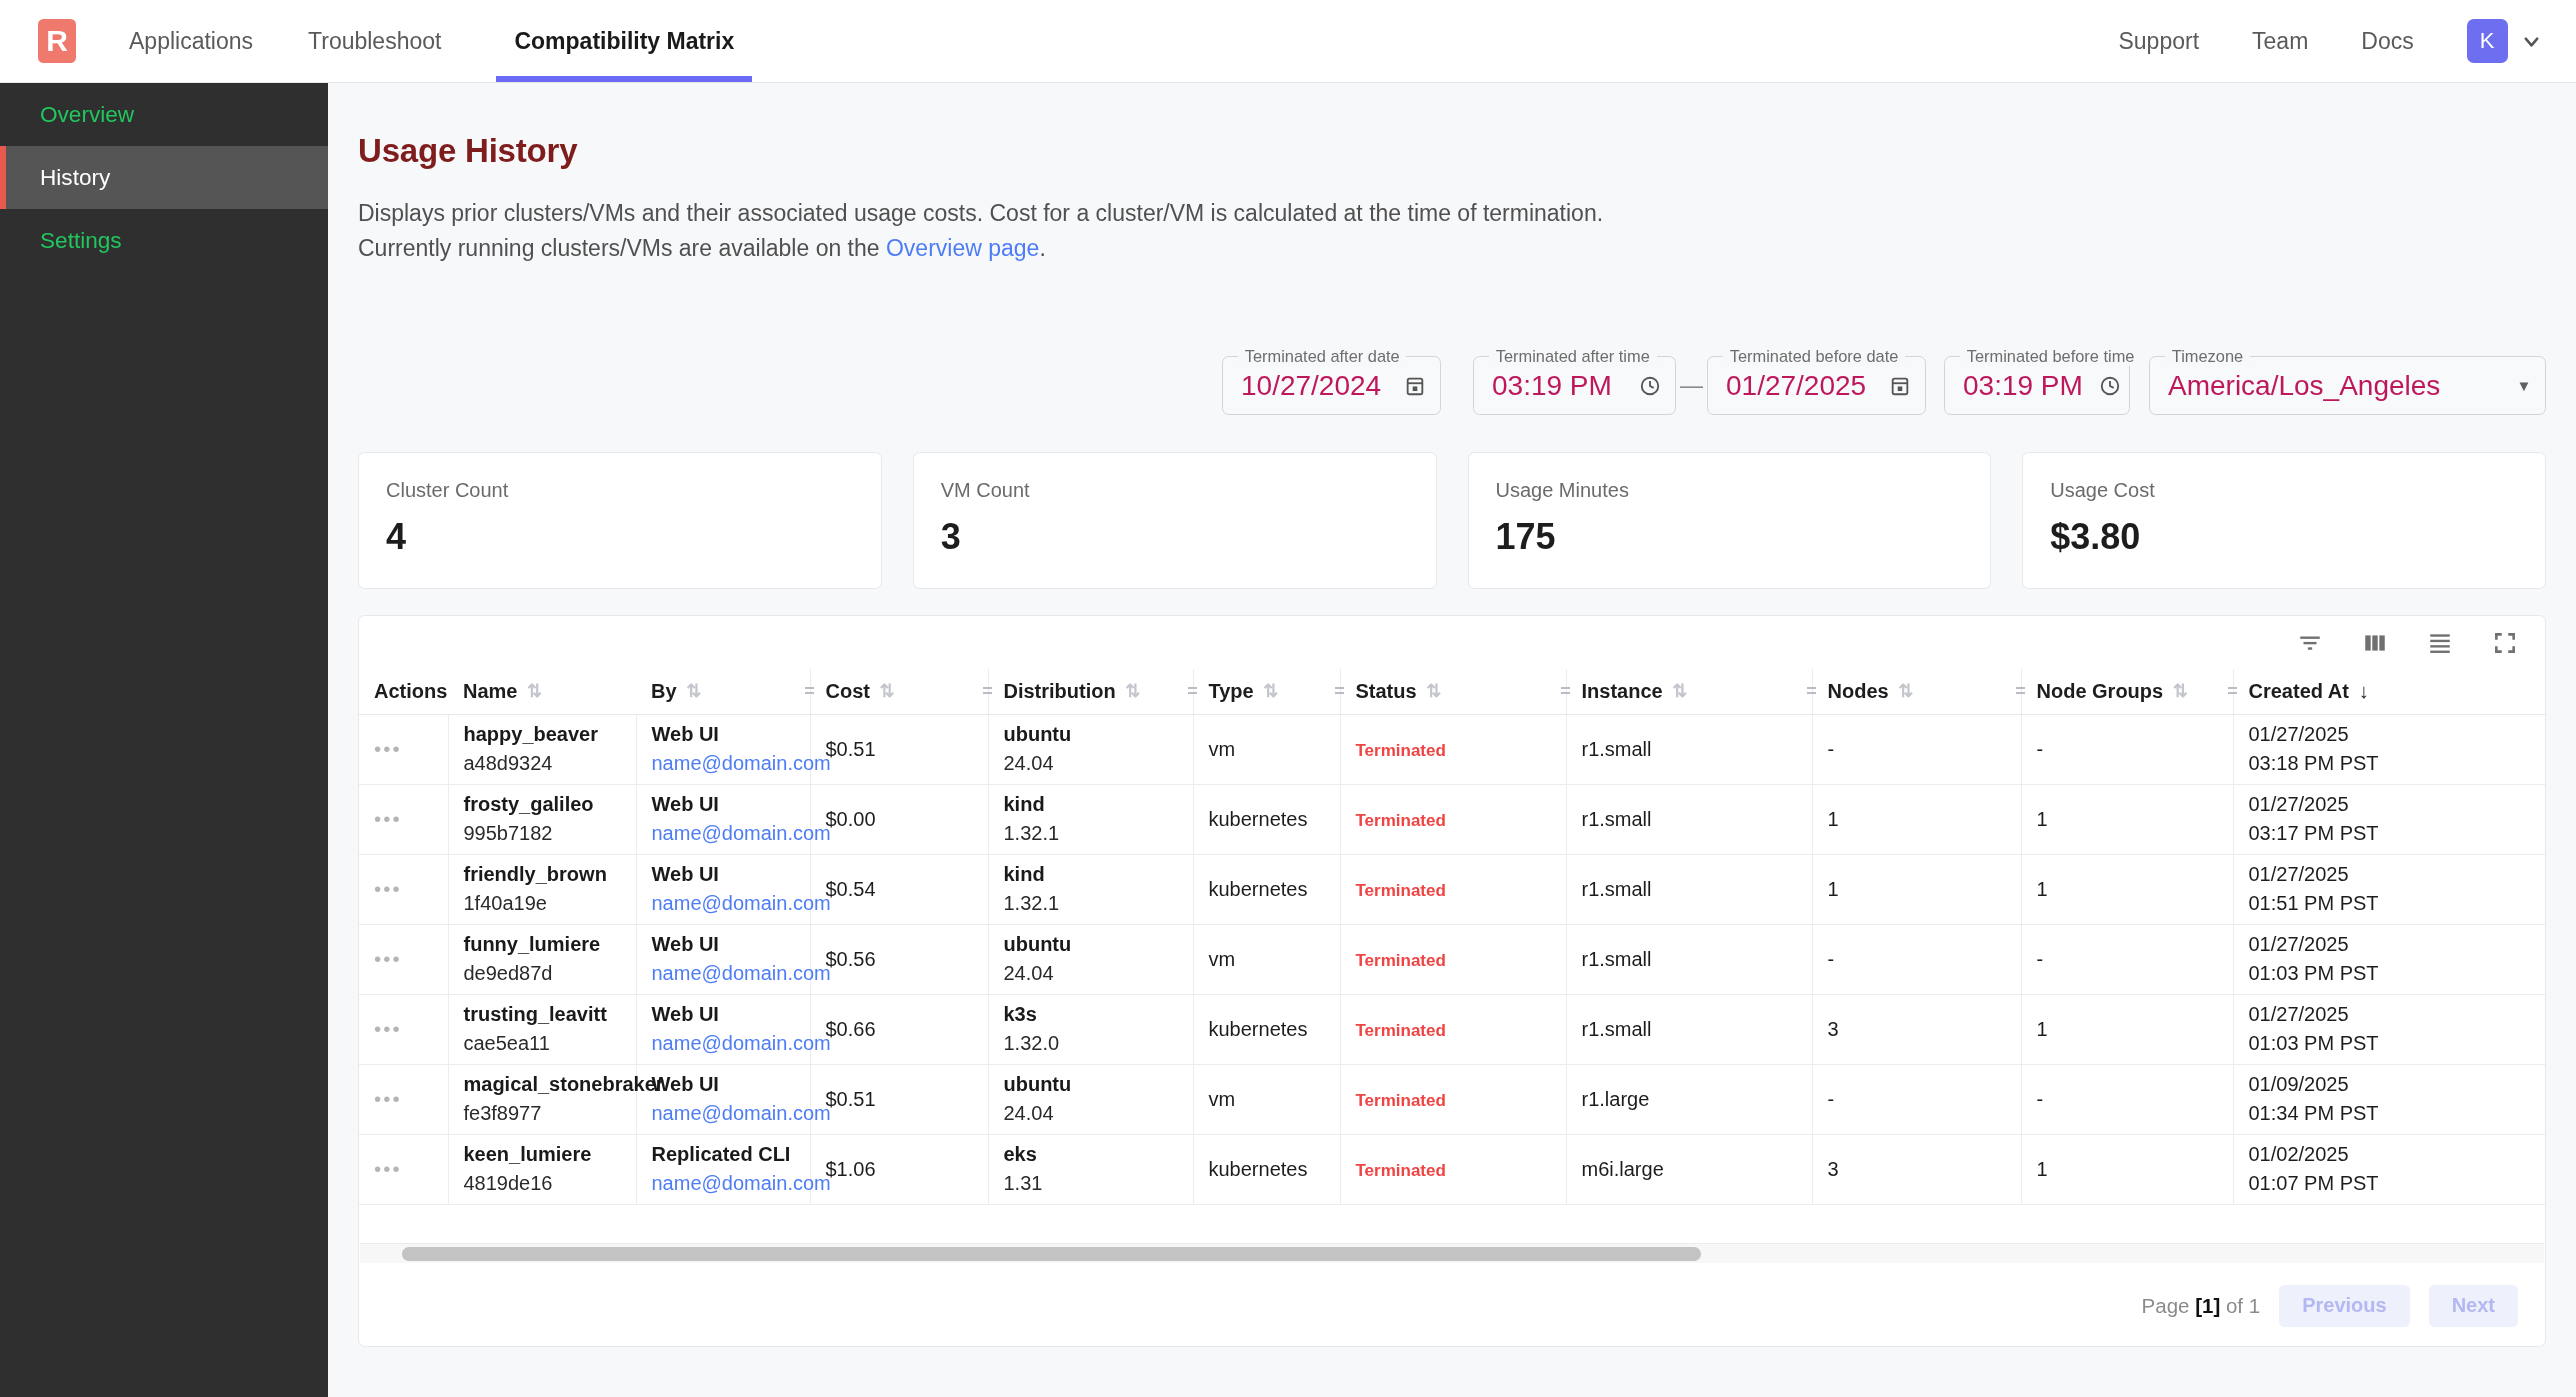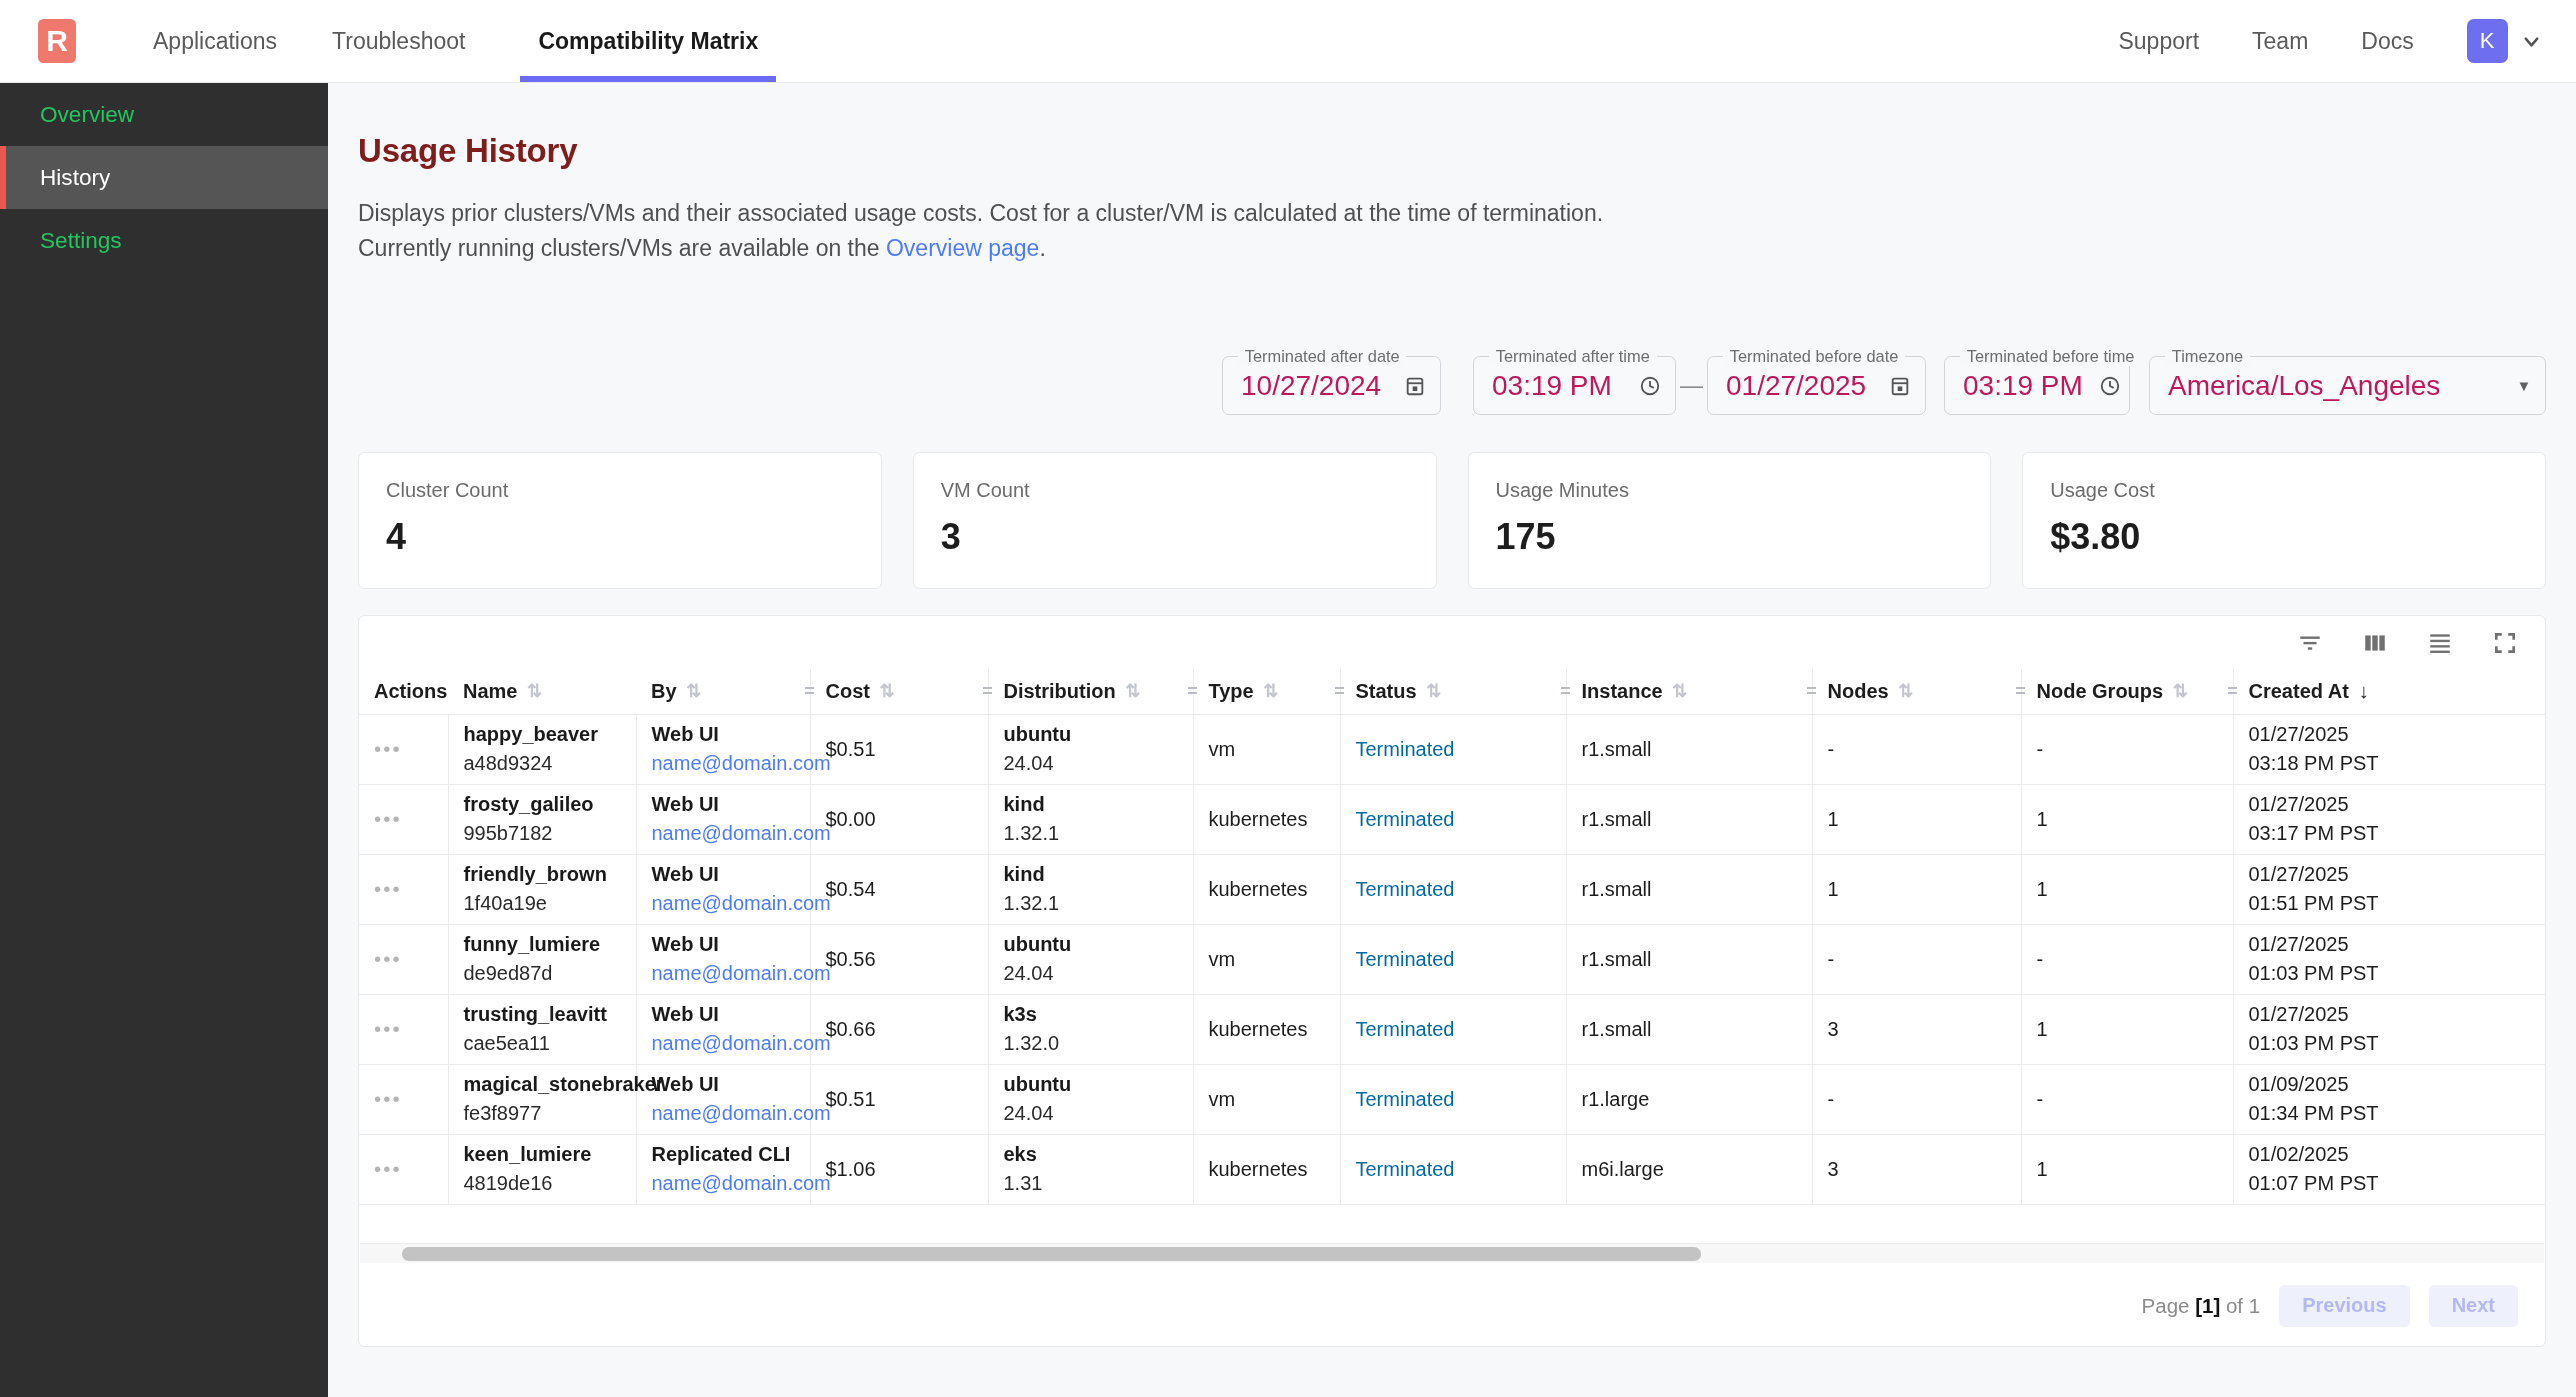--- a/index.html
+++ b/index.html
@@ -20,21 +20,21 @@
   }
   .logo {
     width: 38px; height: 44px;
     margin-left: 38px;
     background: #f0796e;
     border-radius: 5.5px;
     display: flex; align-items: center; justify-content: center;
     color: #ffffff; font-size: 30px; font-weight: 700;
     line-height: 1;
   }
-  .nav-links { display: flex; align-items: flex-end; height: 100%; margin-left: 77px; }
+  .nav-links { display: flex; align-items: flex-end; height: 100%; margin-left: 53px; }
   .nav-link {
     height: 100%;
     display: flex; align-items: center;
     padding: 0 0 0 0;
     margin-right: 55px;
     font-size: 23px; color: #5a5a5a;
     cursor: pointer;
     position: relative;
   }
   .nav-link.active {
@@ -206,21 +206,21 @@
   table.grid tbody td {
     height: 70px;
     border-bottom: 1.4px solid #ececec;
     font-size: 20px; color: #1d1d1d;
   }
   .cell2 { display: flex; flex-direction: column; justify-content: flex-end; gap: 6.8px; }
   .b1 { font-weight: 700; color: #1a1a1a; }
   .b2 { color: #2a2a2a; }
   .lnk { color: #4d7cf5; text-decoration: none; cursor: pointer; }
   .dots { color: #b5b5b5; font-size: 20.5px; letter-spacing: 2.1px; cursor: pointer; }
-  .status-txt { font-size: 20px; color: #0369a1; }
+  .status-txt { font-size: 17px; color: #ef4444; font-weight: bold; }
 
   
   .hscroll {
     position: absolute; left: 1.4px; right: 1.4px; bottom: 83px;
     height: 20.5px; background: #f7f7f8;
     border-top: 1.4px solid #ececec;
   }
   .hthumb {
     position: absolute; left: 42px; top: 3.4px;
     width: 1299px; height: 13.7px;

